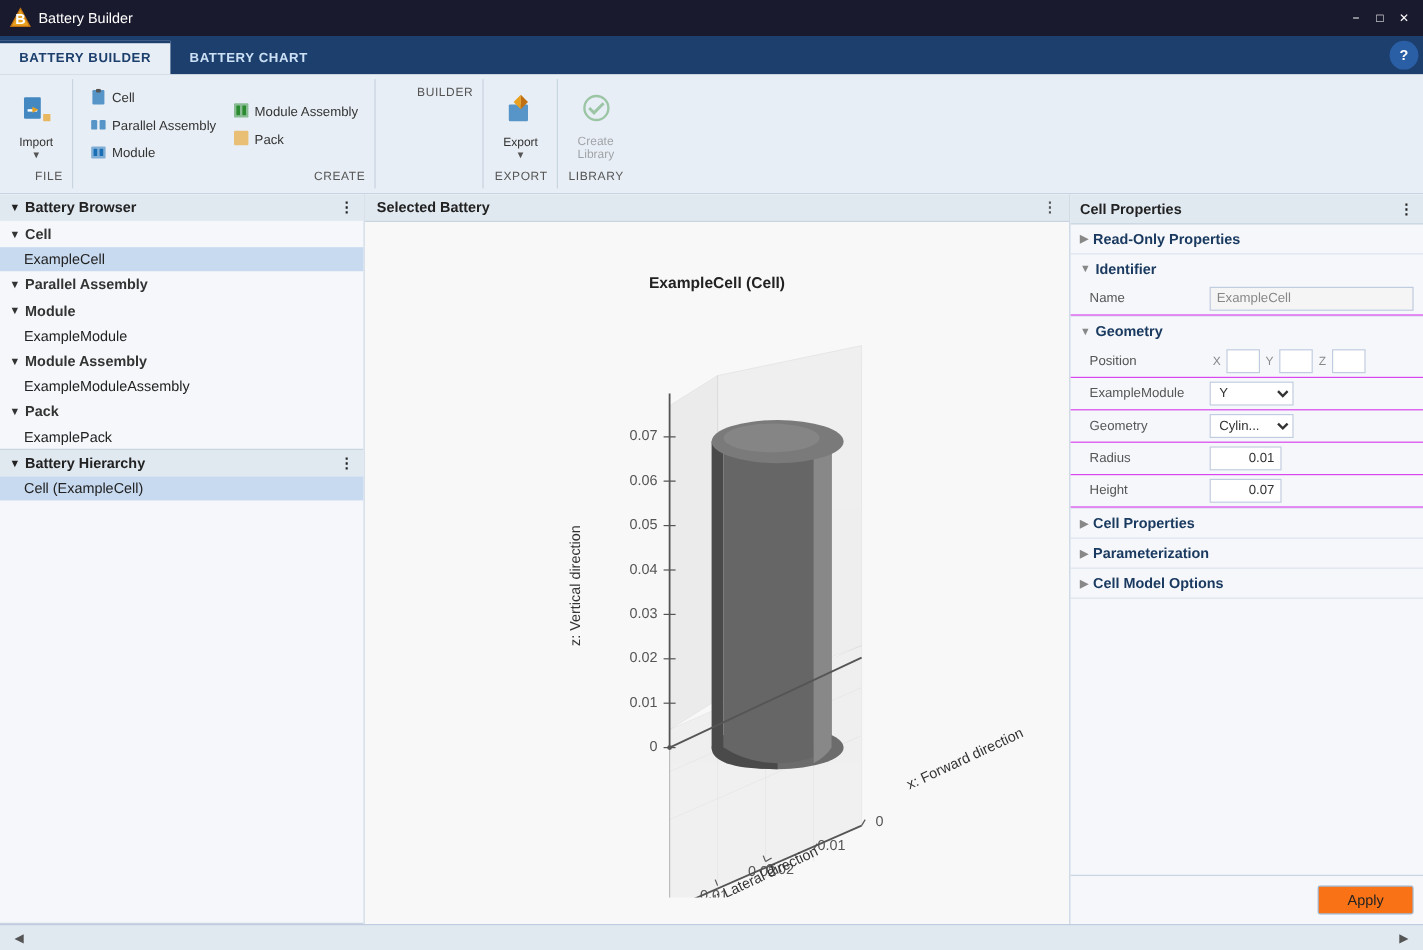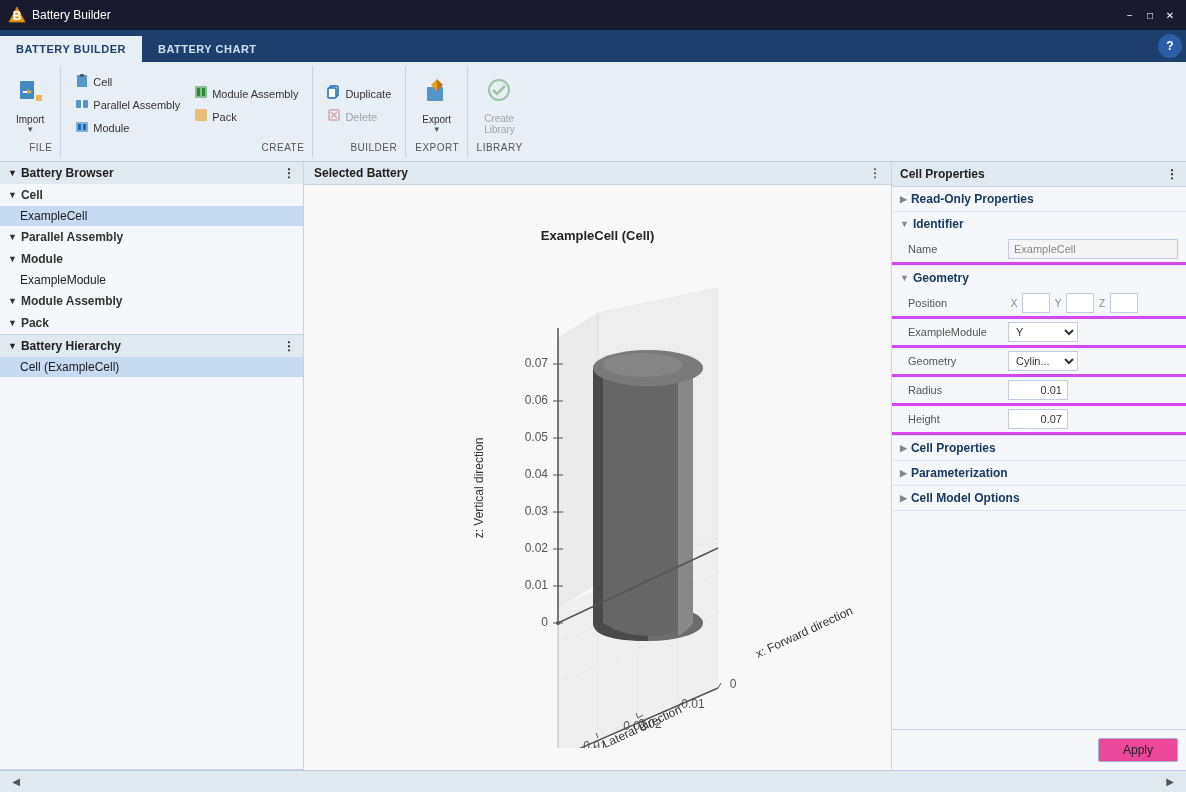--- a/index.html
+++ b/index.html
@@ -228,21 +228,21 @@
       color: #1a3a60;
       display: flex;
       align-items: center;
       gap: 4px;
       cursor: pointer;
     }
     .prop-row {
       display: flex;
       align-items: center;
       padding: 3px 8px 3px 16px;
-      border-bottom: 3px solid #d946ef;
+      border-bottom: 1px solid #d946ef;
     }
     .prop-label {
       color: #555;
       font-size: 11px;
       width: 100px;
       flex-shrink: 0;
     }
     .prop-value {
       flex: 1;
       display: flex;
@@ -285,21 +285,21 @@
       text-align: center;
     }
     .right-panel-footer {
       margin-top: auto;
       padding: 8px;
       border-top: 1px solid #c8d4e0;
       display: flex;
       justify-content: flex-end;
     }
     .apply-btn {
-      background: #ec4899;
+      background: #f97316;
       border: 1px solid #a0b4cc;
       padding: 4px 24px;
       font-size: 12px;
       color: #222;
       cursor: pointer;
       border-radius: 2px;
     }
 
     
     .status-bar {
@@ -435,43 +435,20 @@
               </svg>
           </span>
           <span class="label">Pack</span>
         </div>
       </div>
     </div>
     <div class="ribbon-group-label">CREATE</div>
   </div>
 
   <div class="ribbon-group" style="min-width:90px;">
-    <div class="ribbon-group-content">
-      <div class="ribbon-col">
-        <div class="ribbon-small-btn">
-          <span class="icon">
-            <svg width="14" height="14" viewBox="0 0 14 14">
-                <rect x="3" y="1" width="8" height="10" rx="1" fill="none" stroke="#1a6eb5" stroke-width="1.5"></rect>
-                <rect x="1" y="3" width="8" height="10" rx="1" fill="white" stroke="#1a6eb5" stroke-width="1.5"></rect>
-              </svg>
-          </span>
-          <span class="label">Duplicate</span>
-        </div>
-        <div class="ribbon-small-btn disabled">
-          <span class="icon">
-            <svg width="14" height="14" viewBox="0 0 14 14">
-                <rect x="2" y="2" width="10" height="10" rx="1" fill="none" stroke="#c04040" stroke-width="1.5"></rect>
-                <line x1="4" y1="4" x2="10" y2="10" stroke="#c04040" stroke-width="1.5"></line>
-                <line x1="10" y1="4" x2="4" y2="10" stroke="#c04040" stroke-width="1.5"></line>
-              </svg>
-          </span>
-          <span class="label">Delete</span>
-        </div>
-      </div>
-    </div>
     <div class="ribbon-group-label">BUILDER</div>
   </div>
 
   <div class="ribbon-group">
     <div class="ribbon-group-content">
       <div class="ribbon-btn large">
         <span class="icon">
           <svg width="28" height="28" viewBox="0 0 28 28">
             <rect x="4" y="10" width="16" height="14" rx="1" fill="#1a6eb5" opacity="0.7"></rect>
             <polygon points="14,2 14,14 8,8 14,2" fill="#e8a020"></polygon>
@@ -532,24 +509,30 @@
         <span>Module</span>
       </div>
       <div class="tree-item">
         <span>ExampleModule</span>
       </div>
 
       <div class="tree-group">
         <span style="font-size:9px;">▼</span>
         <span>Module Assembly</span>
       </div>
+      <div class="tree-item">
+        <span>ExampleModuleAssembly</span>
+      </div>
 
       <div class="tree-group">
         <span style="font-size:9px;">▼</span>
         <span>Pack</span>
+      </div>
+      <div class="tree-item">
+        <span>ExamplePack</span>
       </div>
     </div>
 
     <div class="panel-section hierarchy-section">
       <div class="panel-section-header">
         <div style="display:flex;align-items:center;gap:4px;">
           <span style="font-size:9px;">▼</span>
           <span>Battery Hierarchy</span>
         </div>
         <span>⋮</span>

